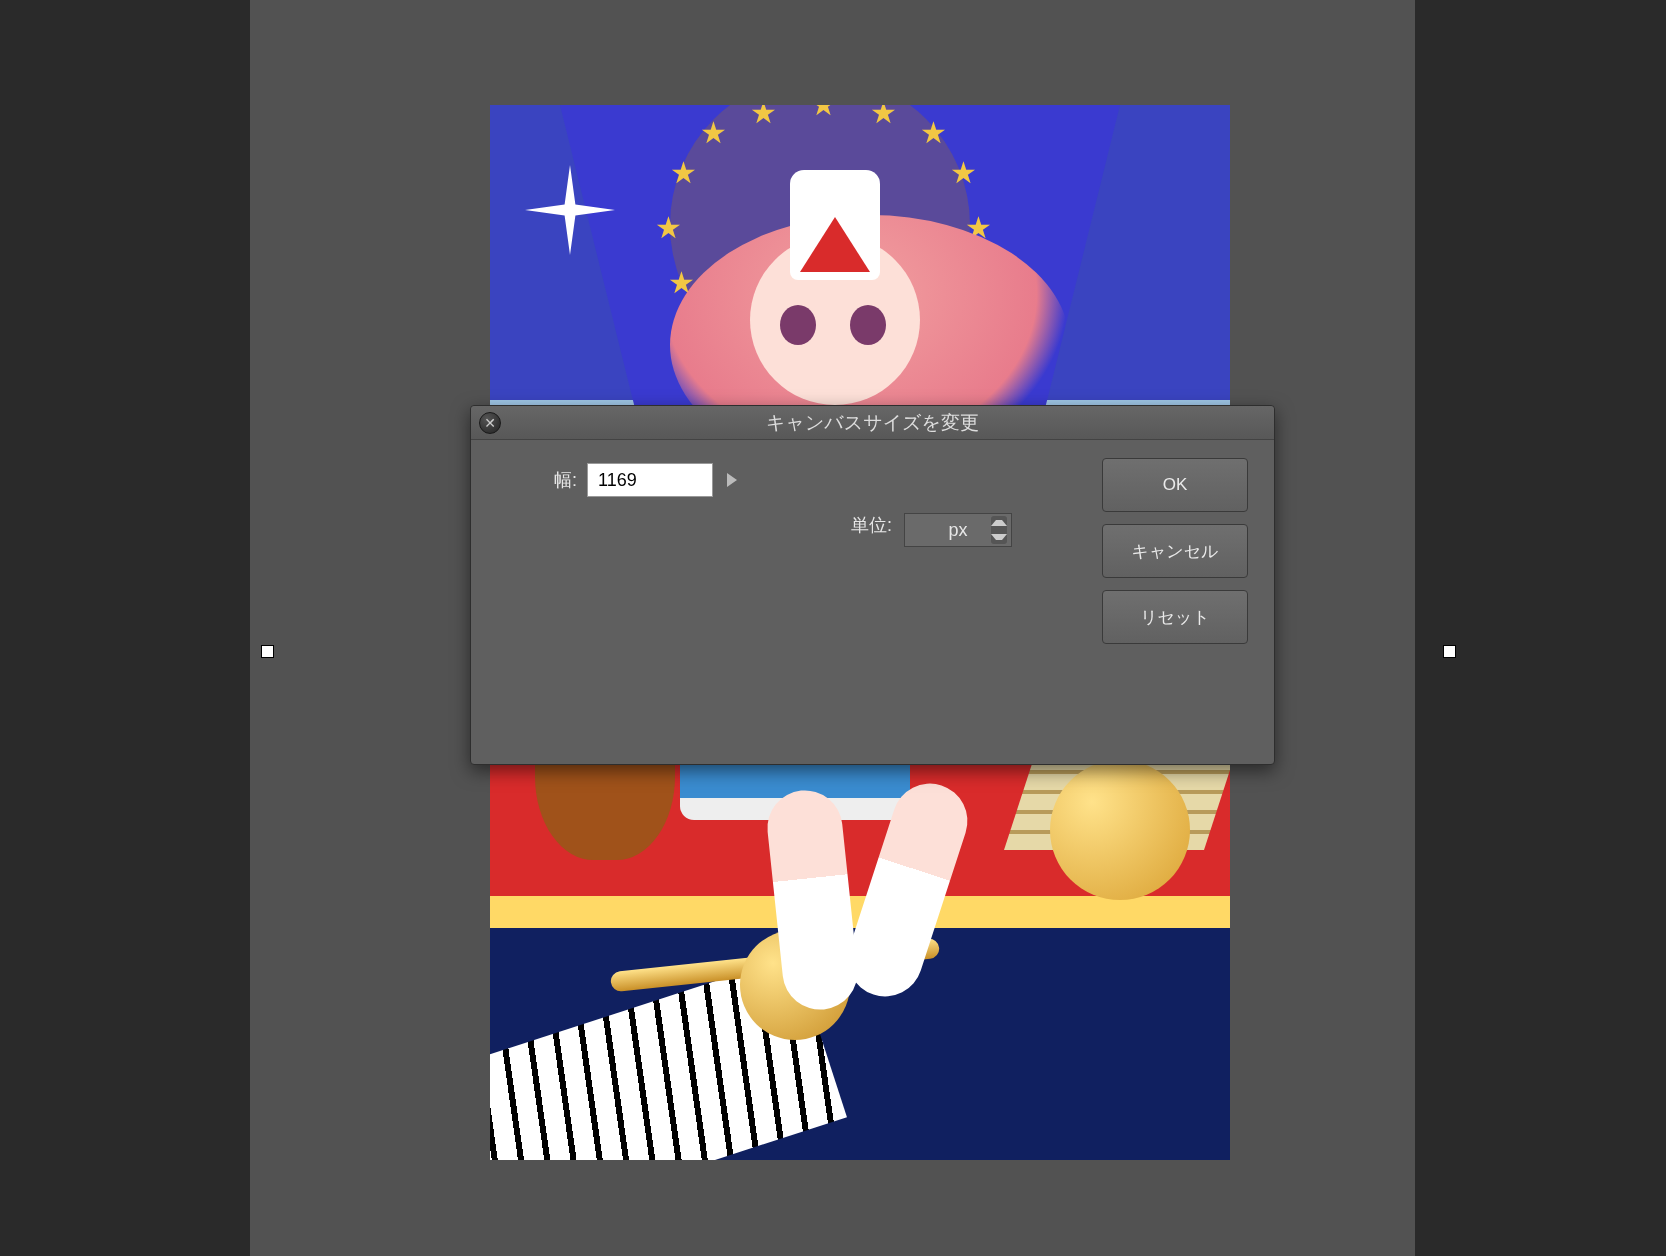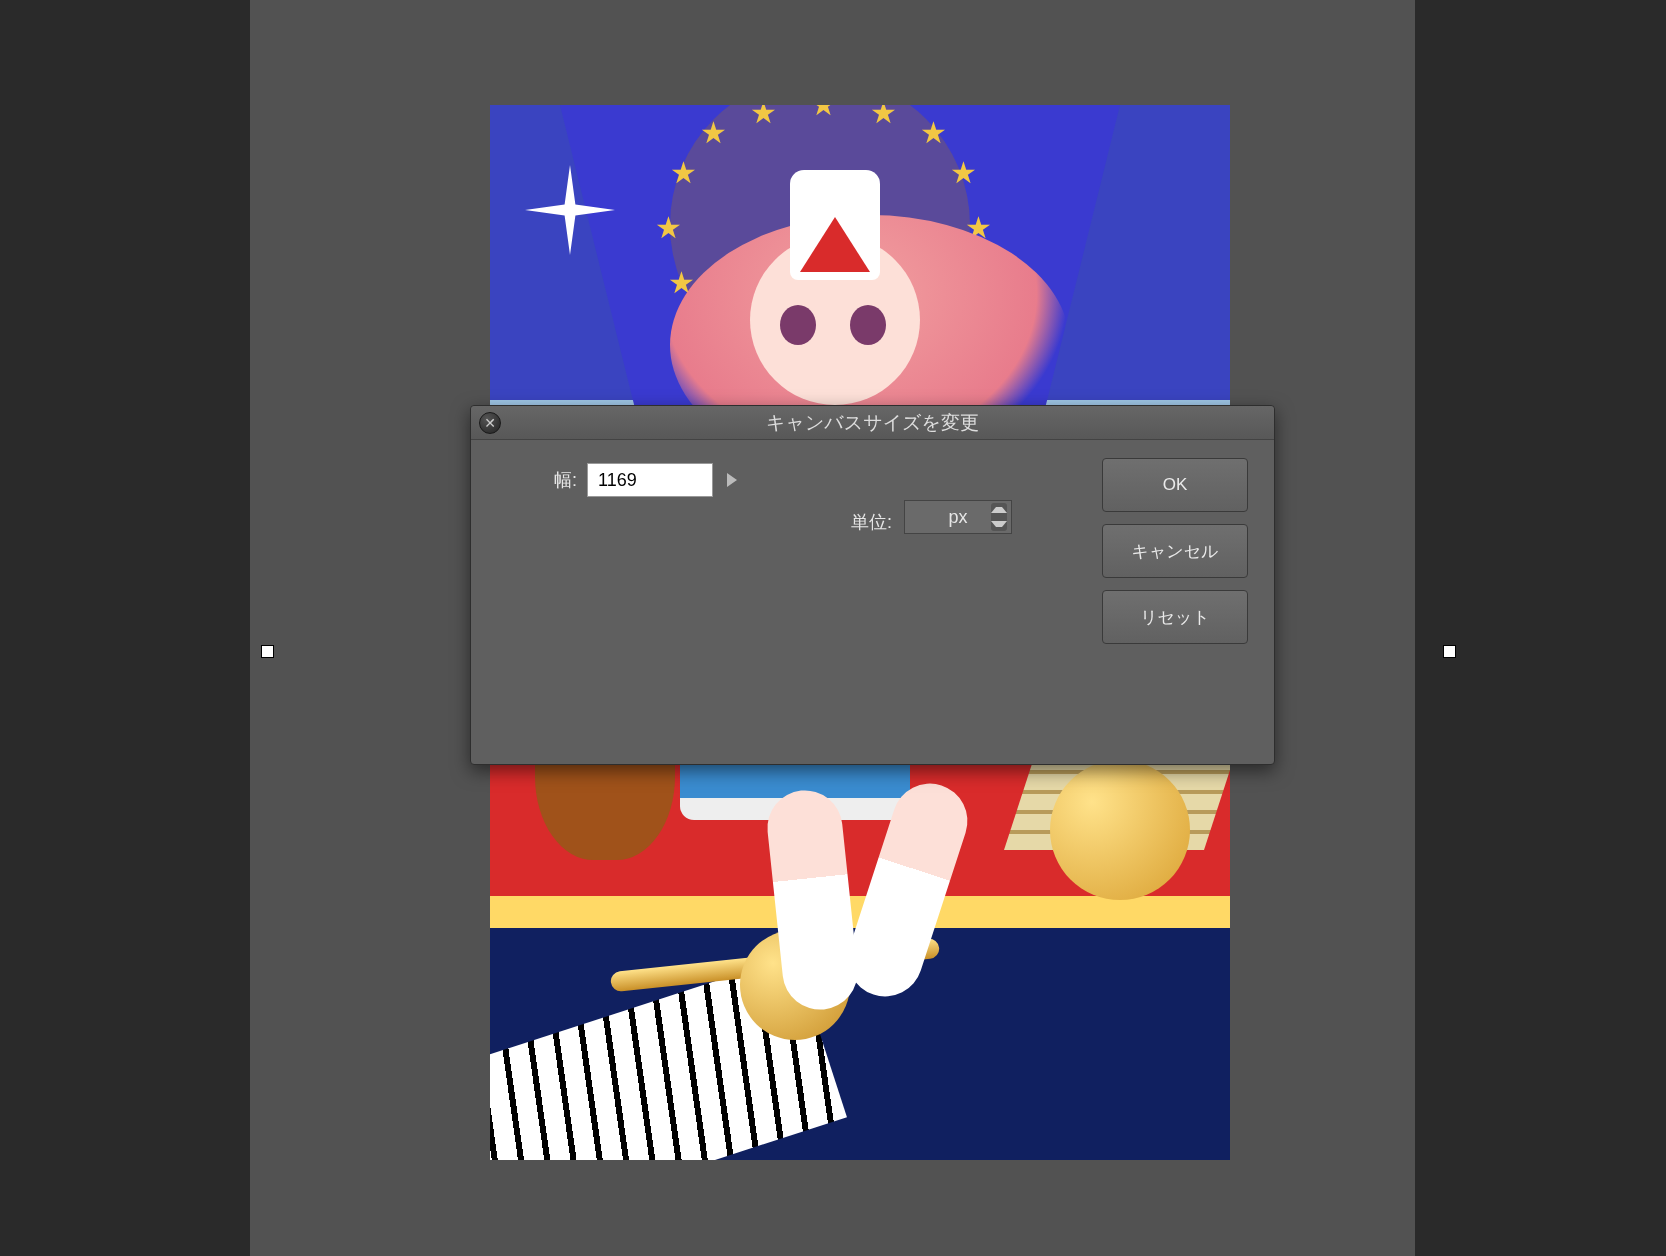--- a/index.html
+++ b/index.html
@@ -168,22 +168,22 @@
     }
     .spin-menu {
       margin-left:14px;
       width:0; height:0;
       border-left:10px solid #bbb;
       border-top:7px solid transparent;
       border-bottom:7px solid transparent;
       cursor:pointer;
     }
     .unit-wrap {
-      position:absolute; left:380px; top:60px;
-      display:flex; align-items:flex-end;
+      position:absolute; left:380px; top:73px;
+      display:flex; align-items:flex-start;
     }
     .unit-wrap .ulabel { margin-right:12px; color:#e6e6e6; }
     .unit-select {
       width:108px; height:34px;
       background:#6a6a6a; border:1px solid #444;
       display:flex; align-items:center; justify-content:center;
       position:relative; color:#e6e6e6;
     }
     .unit-spin {
       position:absolute; right:4px; top:2px; width:16px; height:28px;

